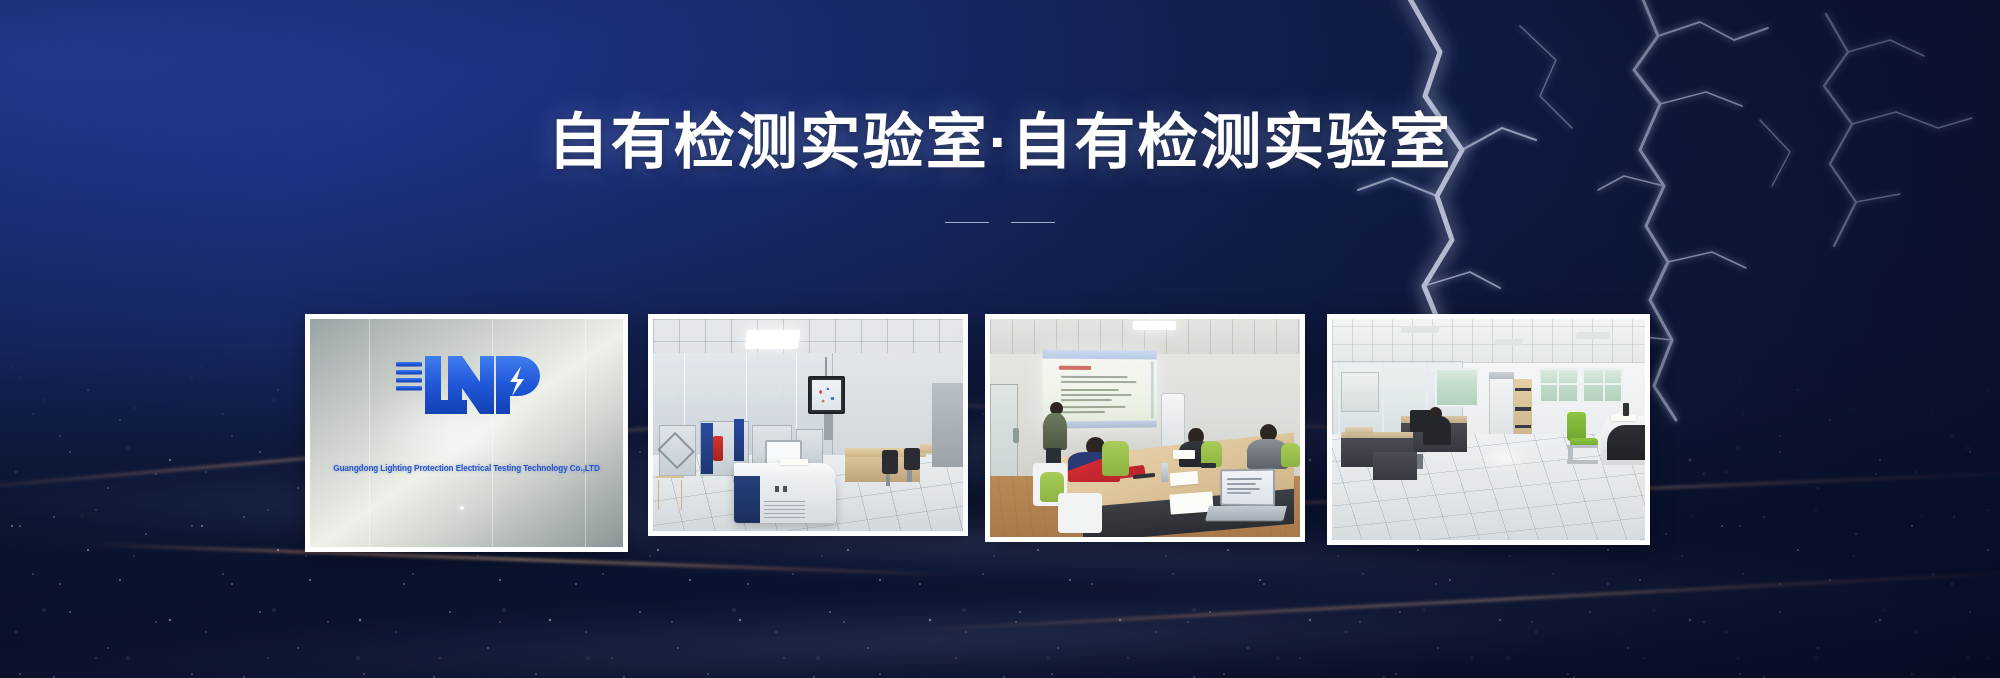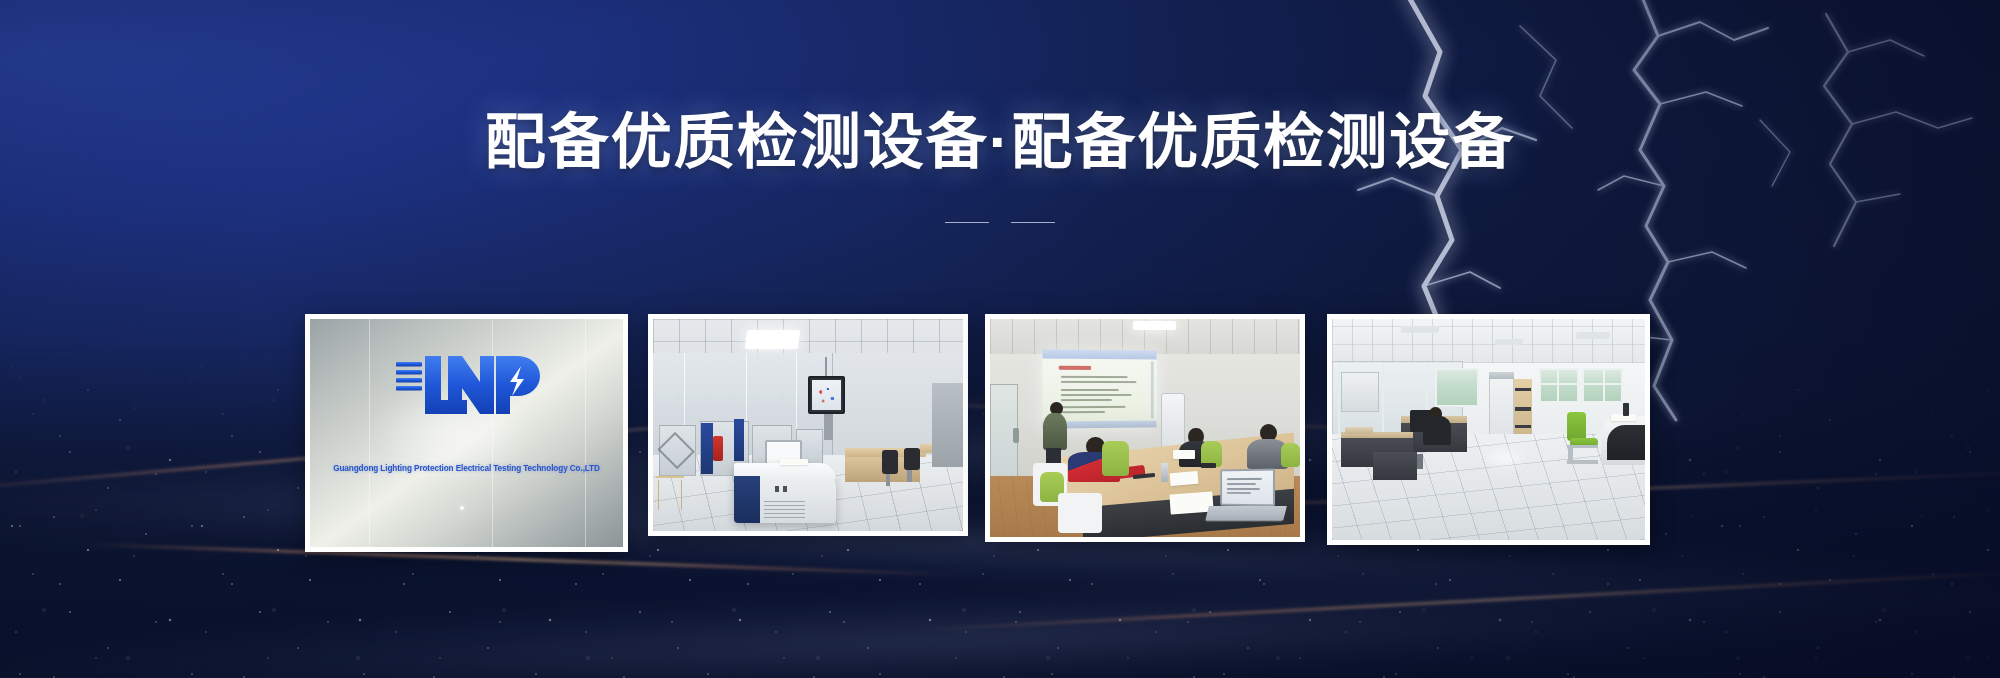--- a/index.html
+++ b/index.html
@@ -371,21 +371,21 @@
         <path d="M1852,124 L1896,112 L1938,128 L1972,118" stroke-width="1.5"></path>
         <path d="M1856,202 L1900,194" stroke-width="1.3"></path>
         <path d="M1520,26 L1556,60 L1540,96 L1572,128" stroke-width="1.6"></path>
         <path d="M1760,120 L1790,152 L1772,186" stroke-width="1.4"></path>
       </g>
     </svg>
   </div>
 
   <div class="bg-vignette"></div>
 
-  <div class="headline">配备优质检测设备·配备优质检测设备</div>
+  <div class="headline">自有检测实验室·自有检测实验室</div>
 
   <div class="subwrap">
     <span class="sub-rule"></span>
     <span class="sub-rule"></span>
   </div>
 
   <div class="cards">
 
     <div class="card" style="left:305px;top:314px;width:323px;height:238px;">
       <div class="photo">

